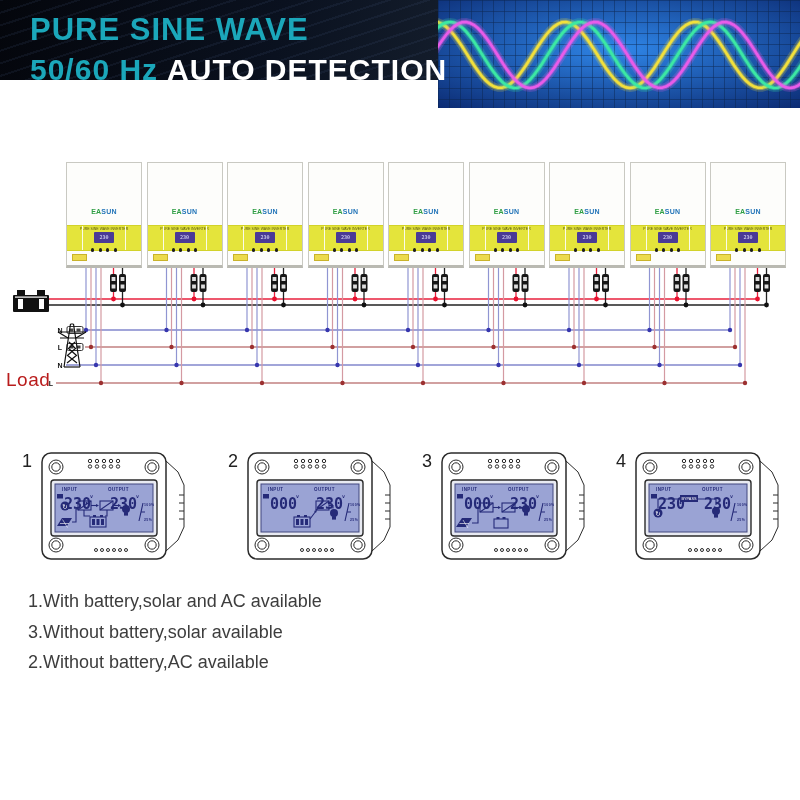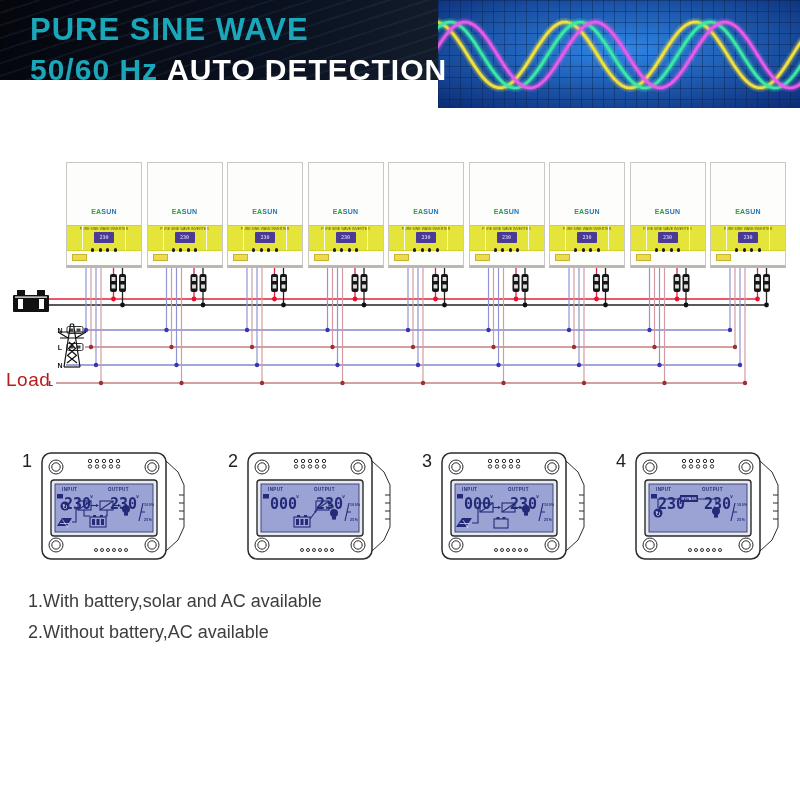--- a/index.html
+++ b/index.html
@@ -672,15 +672,16 @@
         </g>
         <path d="M99,74 L103,56 M101,65 h4" class="nav"></path>
         <text x="105" y="59" font-size="3.5" class="lbl">100%</text>
         <text x="105" y="74" font-size="3.5" class="lbl">25%</text>
       </g>
     </svg>
   </div>
 
   <div class="notes">
     <div class="note-line">1.With battery,solar and AC available</div>
+    <div class="note-line">3.Without battery,solar available</div>
     <div class="note-line">2.Without battery,AC available</div>
   </div>
 </div>
 
 </body></html>

